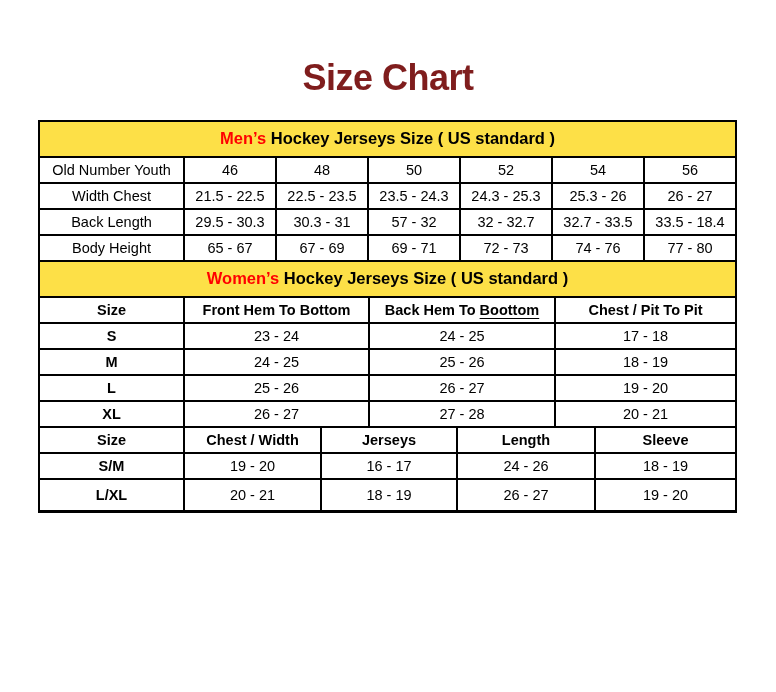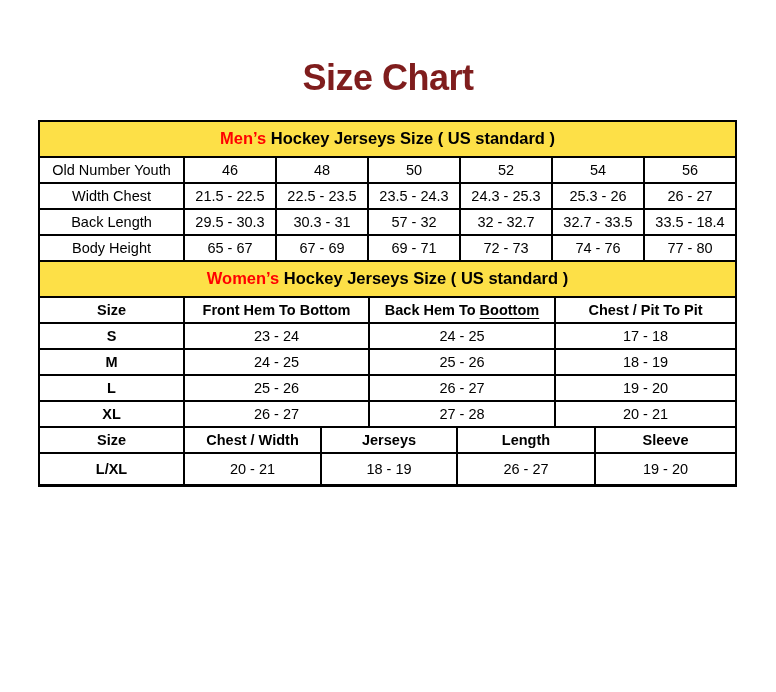--- a/index.html
+++ b/index.html
@@ -171,20 +171,27 @@
           <col style="width:141px">
       </colgroup>
       <tbody>
       <tr class="head">
         <td>Size</td>
         <td>Chest / Width</td>
         <td>Jerseys</td>
         <td>Length</td>
         <td>Sleeve</td>
       </tr>
+      <tr>
+        <td class="lbl-b">S/M</td>
+        <td>19 - 20</td>
+        <td>16 - 17</td>
+        <td>24 - 26</td>
+        <td>18 - 19</td>
+      </tr>
       <tr class="tall">
         <td class="lbl-b">L/XL</td>
         <td>20 - 21</td>
         <td>18 - 19</td>
         <td>26 - 27</td>
         <td>19 - 20</td>
       </tr>
     </tbody>
       </table>
 

